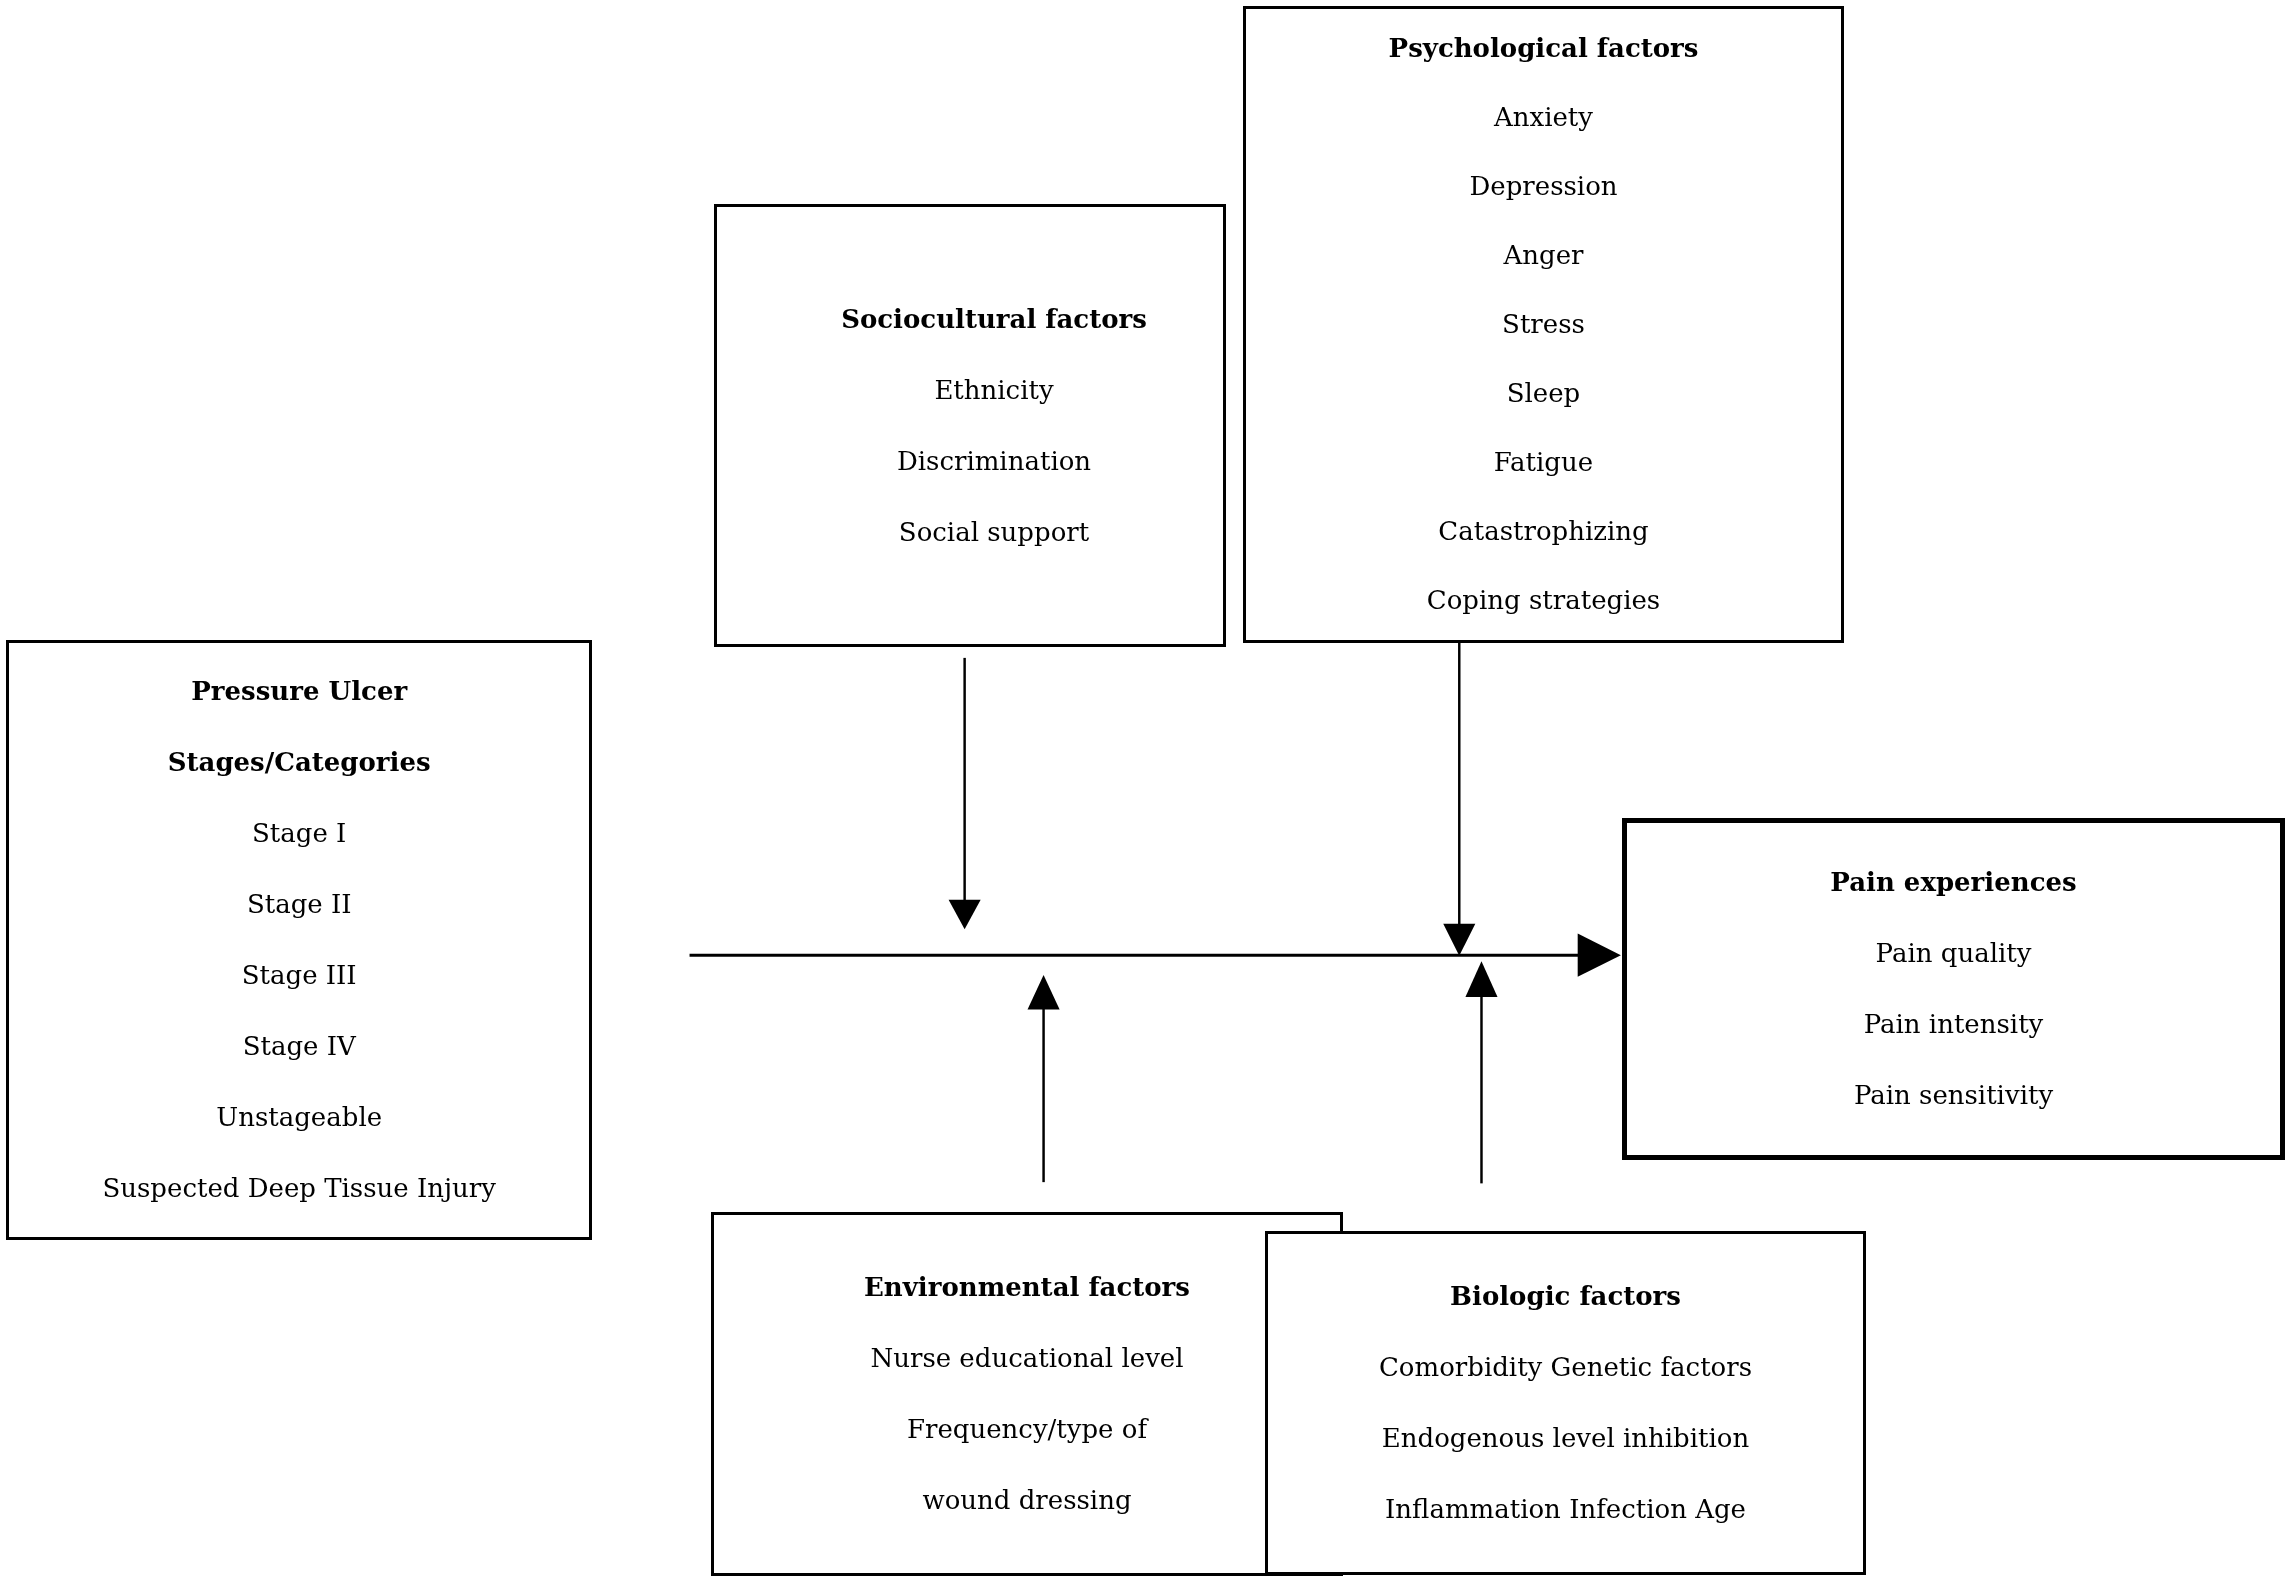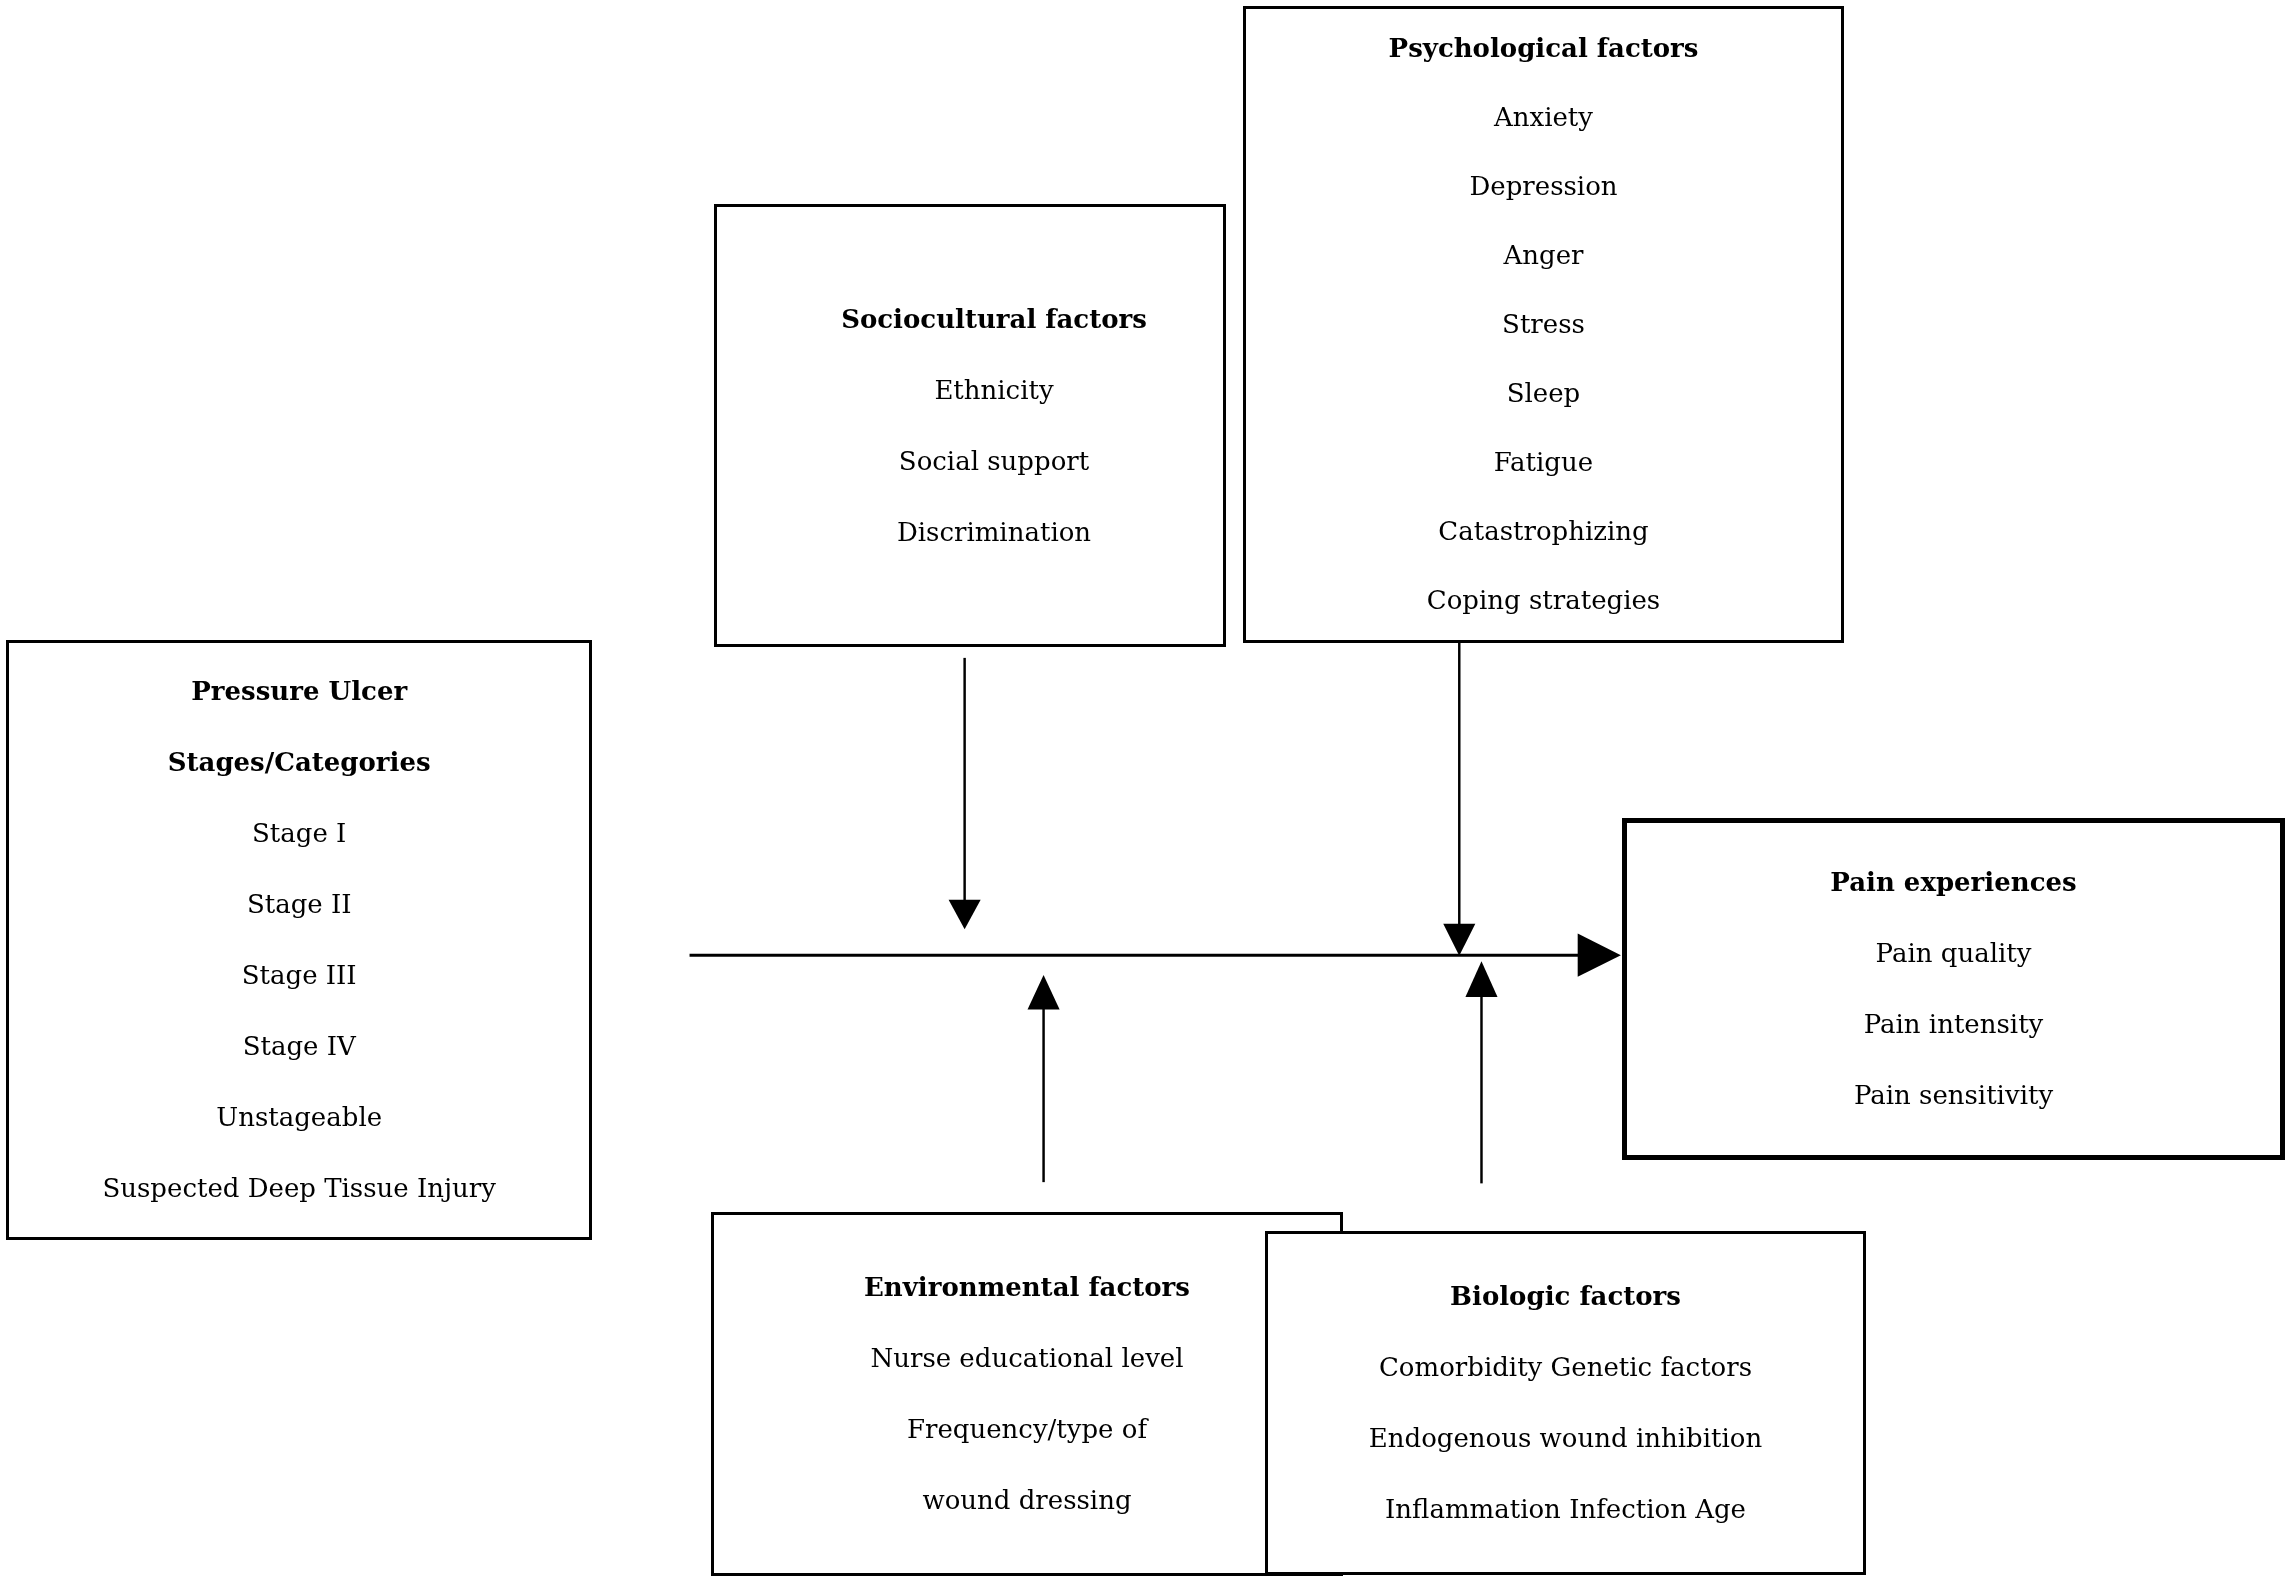--- a/index.html
+++ b/index.html
@@ -90,22 +90,22 @@
     <span class="line">Stage II</span>
     <span class="line">Stage III</span>
     <span class="line">Stage IV</span>
     <span class="line">Unstageable</span>
     <span class="line">Suspected Deep Tissue Injury</span>
   </div>
 
   <div class="box" id="box-socio">
     <span class="line title">Sociocultural factors</span>
     <span class="line">Ethnicity</span>
+    <span class="line">Discrimination</span>
     <span class="line">Social support</span>
-    <span class="line">Discrimination</span>
   </div>
 
   <div class="box" id="box-psych">
     <span class="line title">Psychological factors</span>
     <span class="line">Anxiety</span>
     <span class="line">Depression</span>
     <span class="line">Anger</span>
     <span class="line">Stress</span>
     <span class="line">Sleep</span>
     <span class="line">Fatigue</span>
@@ -123,18 +123,18 @@
   <div class="box" id="box-env">
     <span class="line title">Environmental factors</span>
     <span class="line">Nurse educational level</span>
     <span class="line">Frequency/type of</span>
     <span class="line">wound dressing</span>
   </div>
 
   <div class="box" id="box-bio">
     <span class="line title">Biologic factors</span>
     <span class="line">Comorbidity Genetic factors</span>
-    <span class="line">Endogenous wound inhibition</span>
+    <span class="line">Endogenous level inhibition</span>
     <span class="line">Inflammation Infection Age</span>
   </div>
 
 </div>
 
 
 </body></html>

